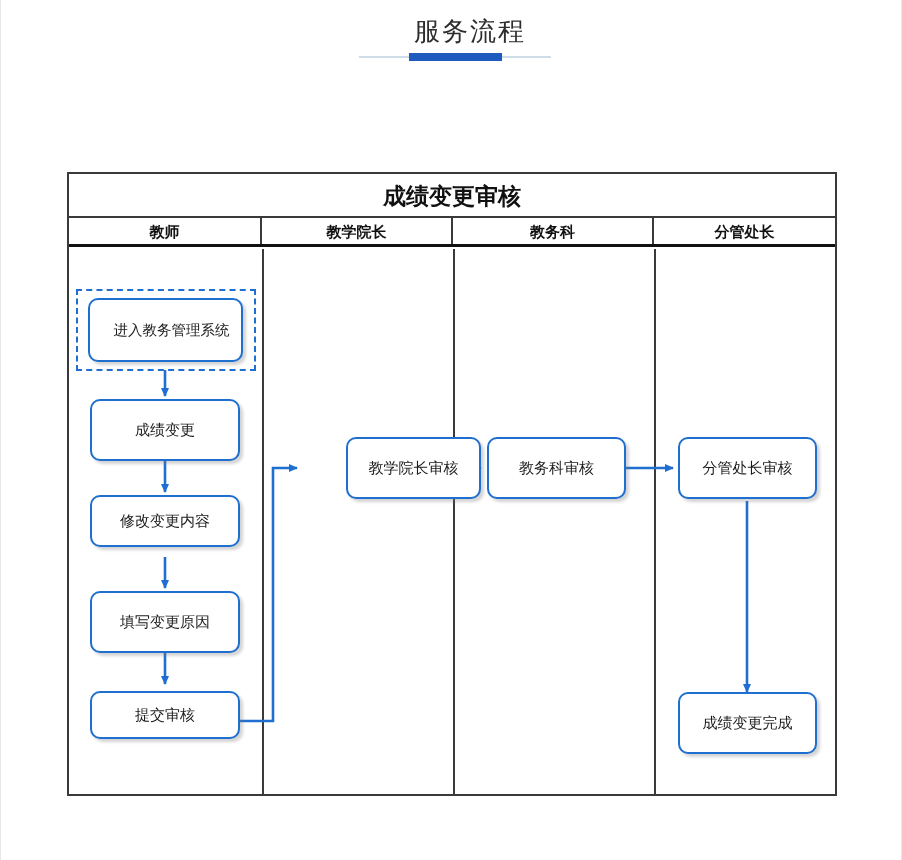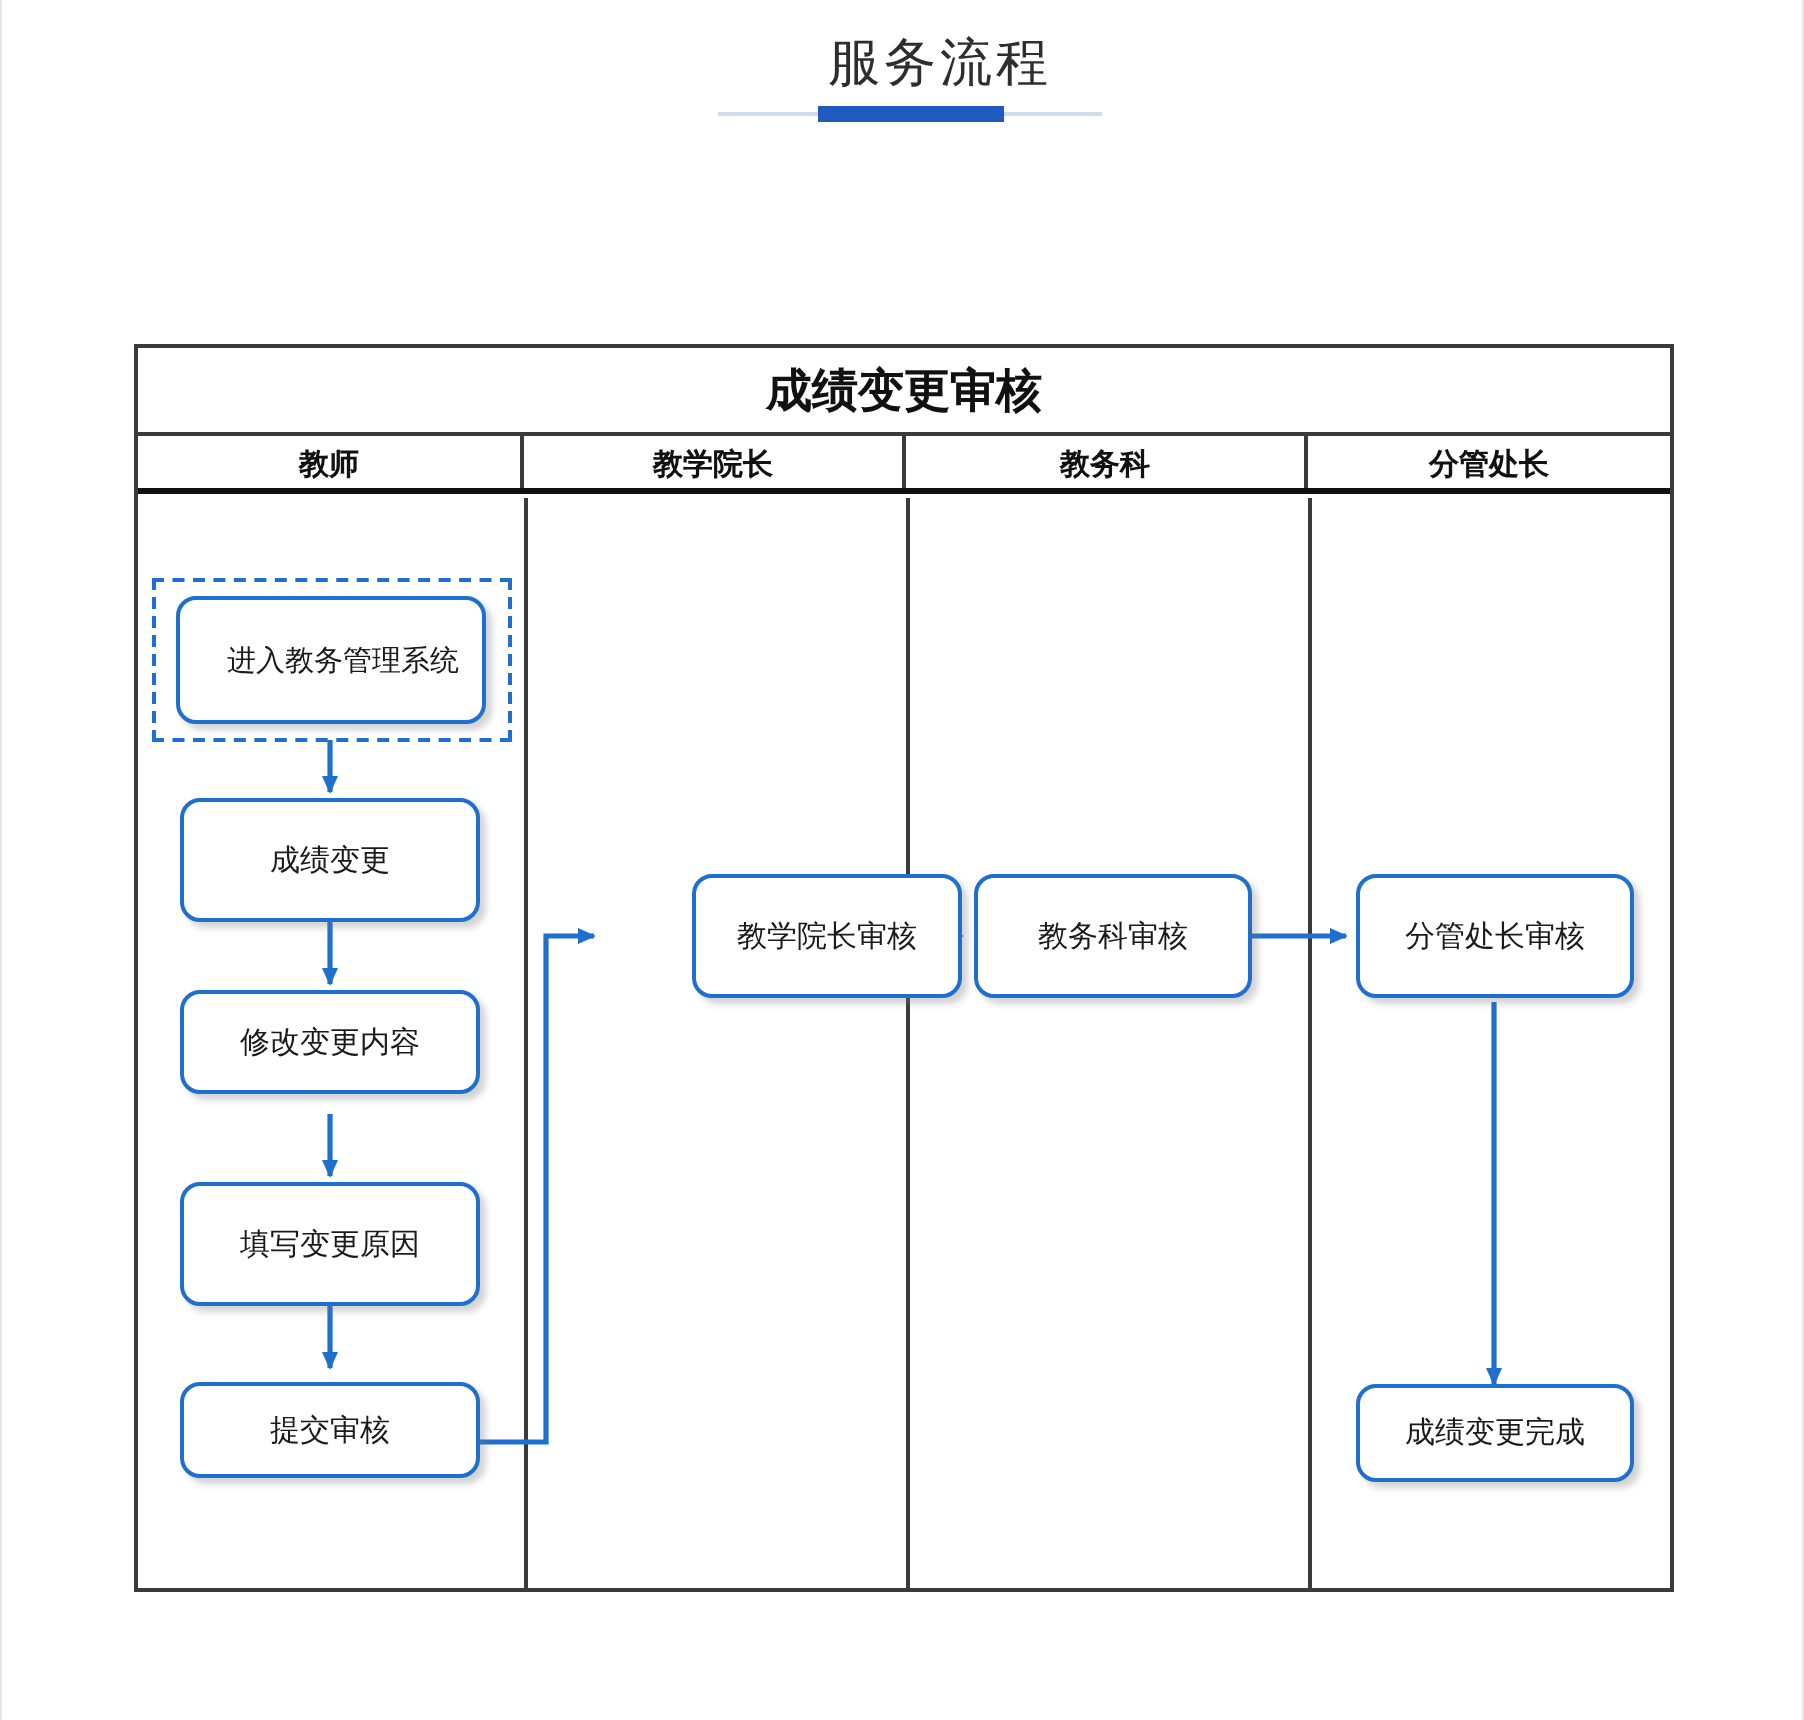--- a/index.html
+++ b/index.html
@@ -211,15 +211,15 @@
   <div class="node" style="left:89px; top:591px; width:150px; height:62px;">填写变更原因</div>
 
   <div class="node" style="left:89px; top:691px; width:150px; height:48px;">提交审核</div>
 
   <div class="node" style="left:297px; top:437px; width:135px; height:62px;margin-left:48px;">教学院长审核</div>
 
   <div class="node" style="left:486px; top:437px; width:139px; height:62px;">教务科审核</div>
 
   <div class="node" style="left:677px; top:437px; width:139px; height:62px;">分管处长审核</div>
 
-  <div class="node" style="left:677px; top:692px; width:139px; height:49px;">成绩变更完成</div>
+  <div class="node" style="left:677px; top:692px; width:139px; height:62px;">成绩变更完成</div>
 
 </div>
 
 </body></html>

